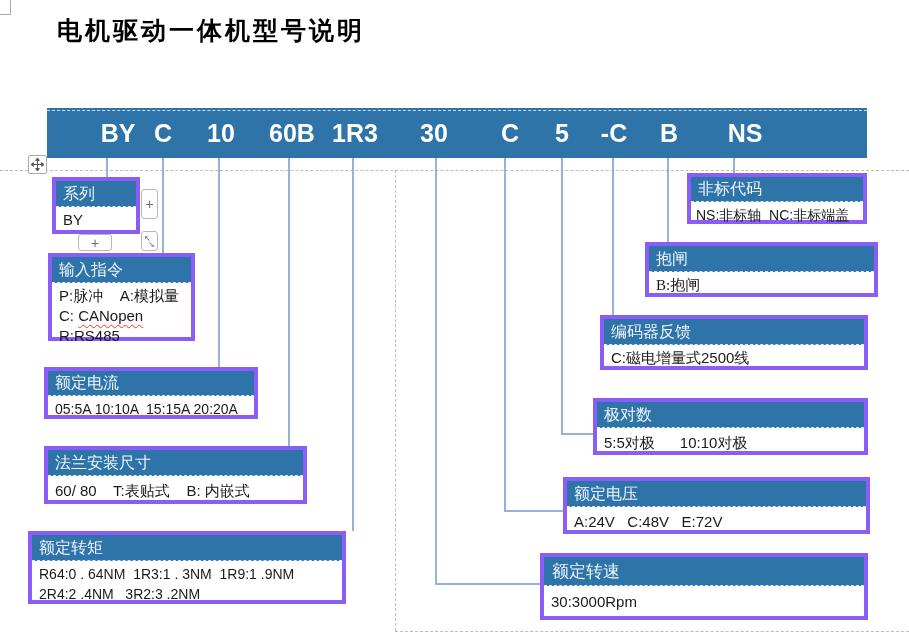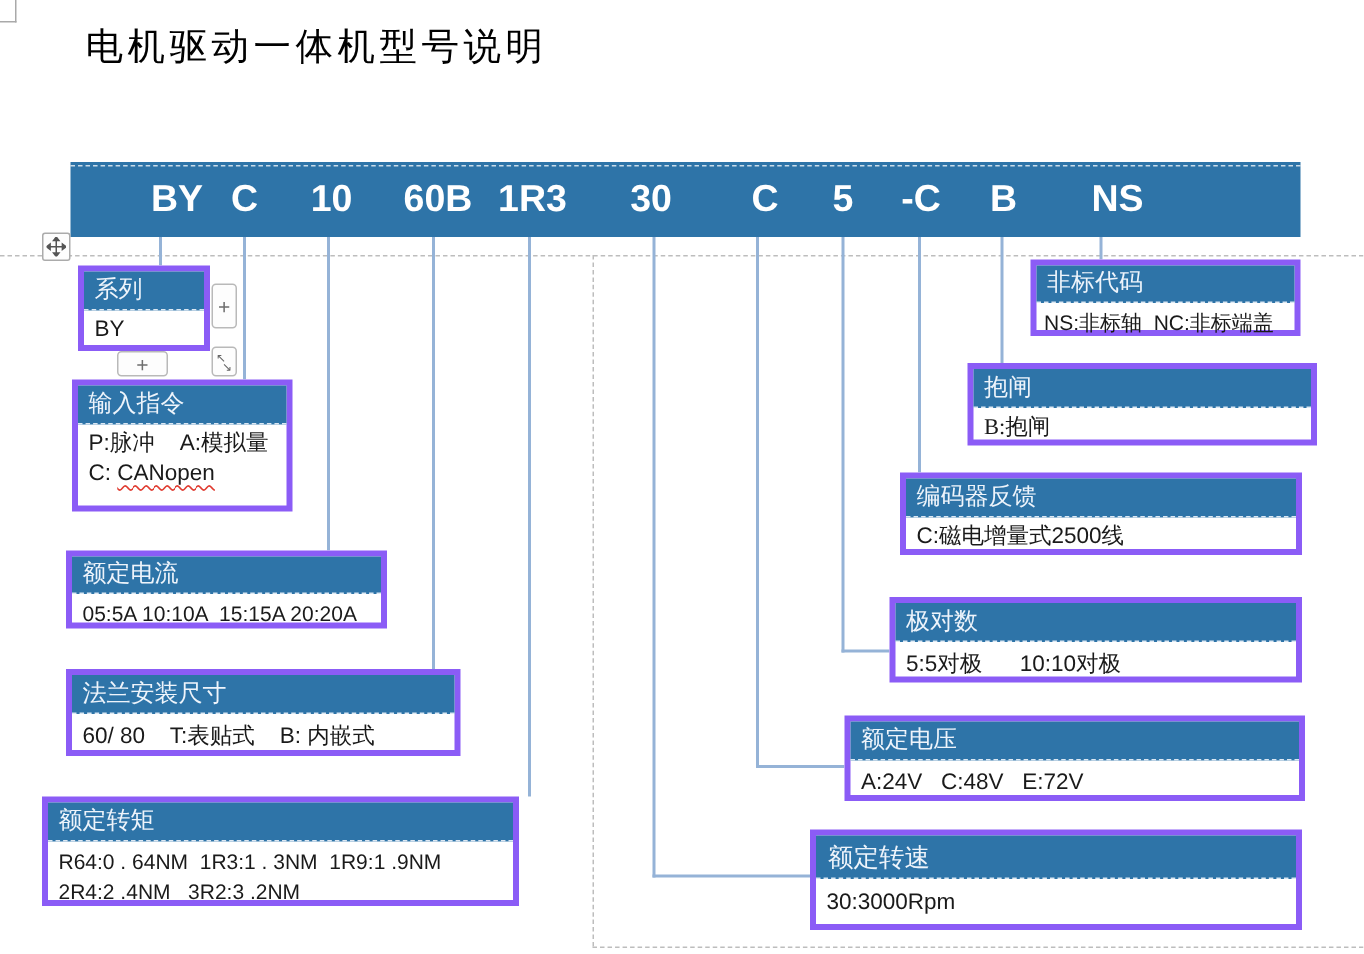--- a/index.html
+++ b/index.html
@@ -4,21 +4,21 @@
 <style>
   html,body{margin:0;padding:0;}
   body{width:909px;height:636px;position:relative;background:#ffffff;overflow:hidden;
        font-family:"Liberation Sans",sans-serif;}
   
   .abs{position:absolute;}
   
   .corner{left:0;top:0;width:10px;height:14px;border:1px solid #a9a9a9;border-left:none;border-top:none;background:#fff;}
   
   .title{left:57px;top:14px;font-family:"DejaVu Serif","Liberation Serif",serif;
-         font-size:25px;font-weight:400;color:#000;letter-spacing:3px;}
+         font-size:25px;font-weight:700;color:#000;letter-spacing:3px;}
   
   .dash-h{border-top:1px dashed #bdbdbd;height:0;}
   .dash-v{border-left:1px dashed #bdbdbd;width:0;}
   
   .bar{left:47px;top:108px;width:820px;height:50px;background:#2e74a8;}
   .bar::before{content:"";position:absolute;left:0;top:2px;width:100%;border-top:1px dashed rgba(255,255,255,.75);}
   .code-seg{position:absolute;top:50%;transform:translate(-50%,-50%);color:#ffffff;
             font-weight:bold;font-size:25px;letter-spacing:0;}
   
   .vline{width:2px;background:#95b3d7;}
@@ -85,20 +85,21 @@
   <div class="bd">
       <span class="line">BY</span>
     </div>
 </div>
 
 <div class="abs cbox" style="left:48px;top:253px;width:147px;height:88px;">
   <div class="hd">输入指令</div>
   <div class="bd">
     <span class="line">P:脉冲    A:模拟量</span>
     <span class="line"><span>C: </span><span class="squiggle">CANopen</span></span>
+    <span class="line">R:RS485</span>
   </div>
 </div>
 
 <div class="abs cbox" style="left:44px;top:367px;width:214px;height:52px;">
   <div class="hd" style="padding-top:4px;">额定电流</div>
   <div class="bd" style="font-size:14px;">
       <span class="line">05:5A 10:10A  15:15A 20:20A</span>
     </div>
 </div>
 

